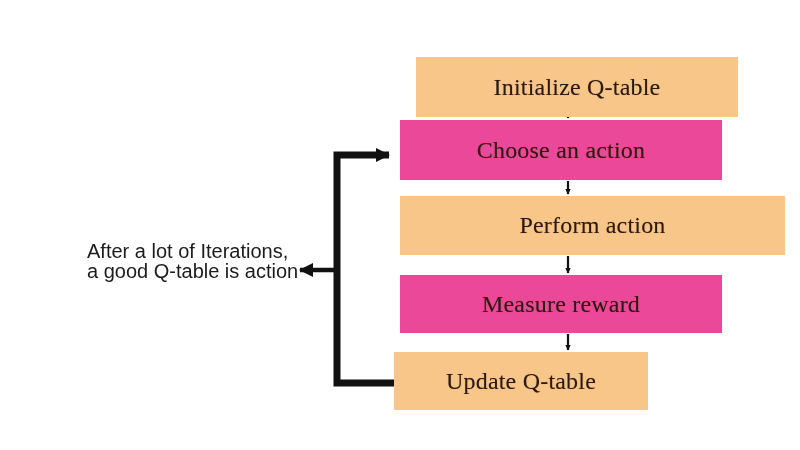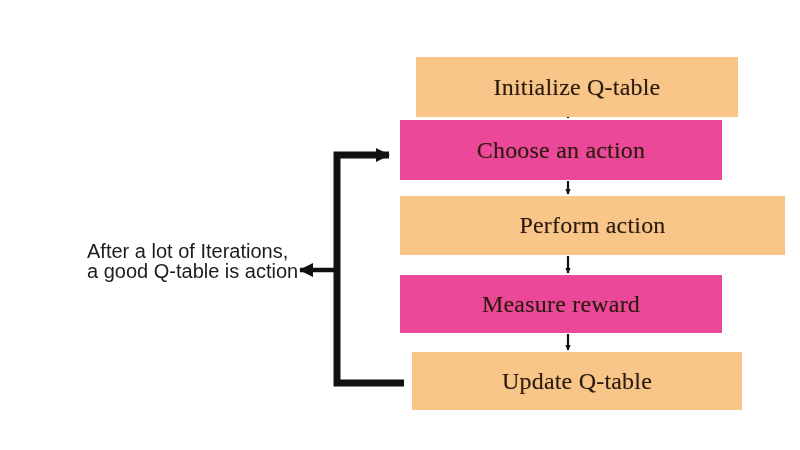--- a/index.html
+++ b/index.html
@@ -91,21 +91,21 @@
   </div>
 
   <div class="node node-light" style="left:400px; top:196px; width:385px; height:59px;">
     <span>Perform action</span>
   </div>
 
   <div class="node node-dark" style="left:400px; top:275px; width:322px; height:58px;">
     <span>Measure reward</span>
   </div>
 
-  <div class="node node-light" style="left:412px; top:352px; width:330px; height:58px;">
+  <div class="node node-light" style="left:394px; top:352px; width:254px; height:58px;">
     <span>Update Q-table</span>
   </div>
 
   <div class="note" style="left:87px; top:241px;">
     <span class="note-line">After a lot of Iterations,</span>
     <span class="note-line">a good Q-table is action</span>
   </div>
 
 </div>
 

